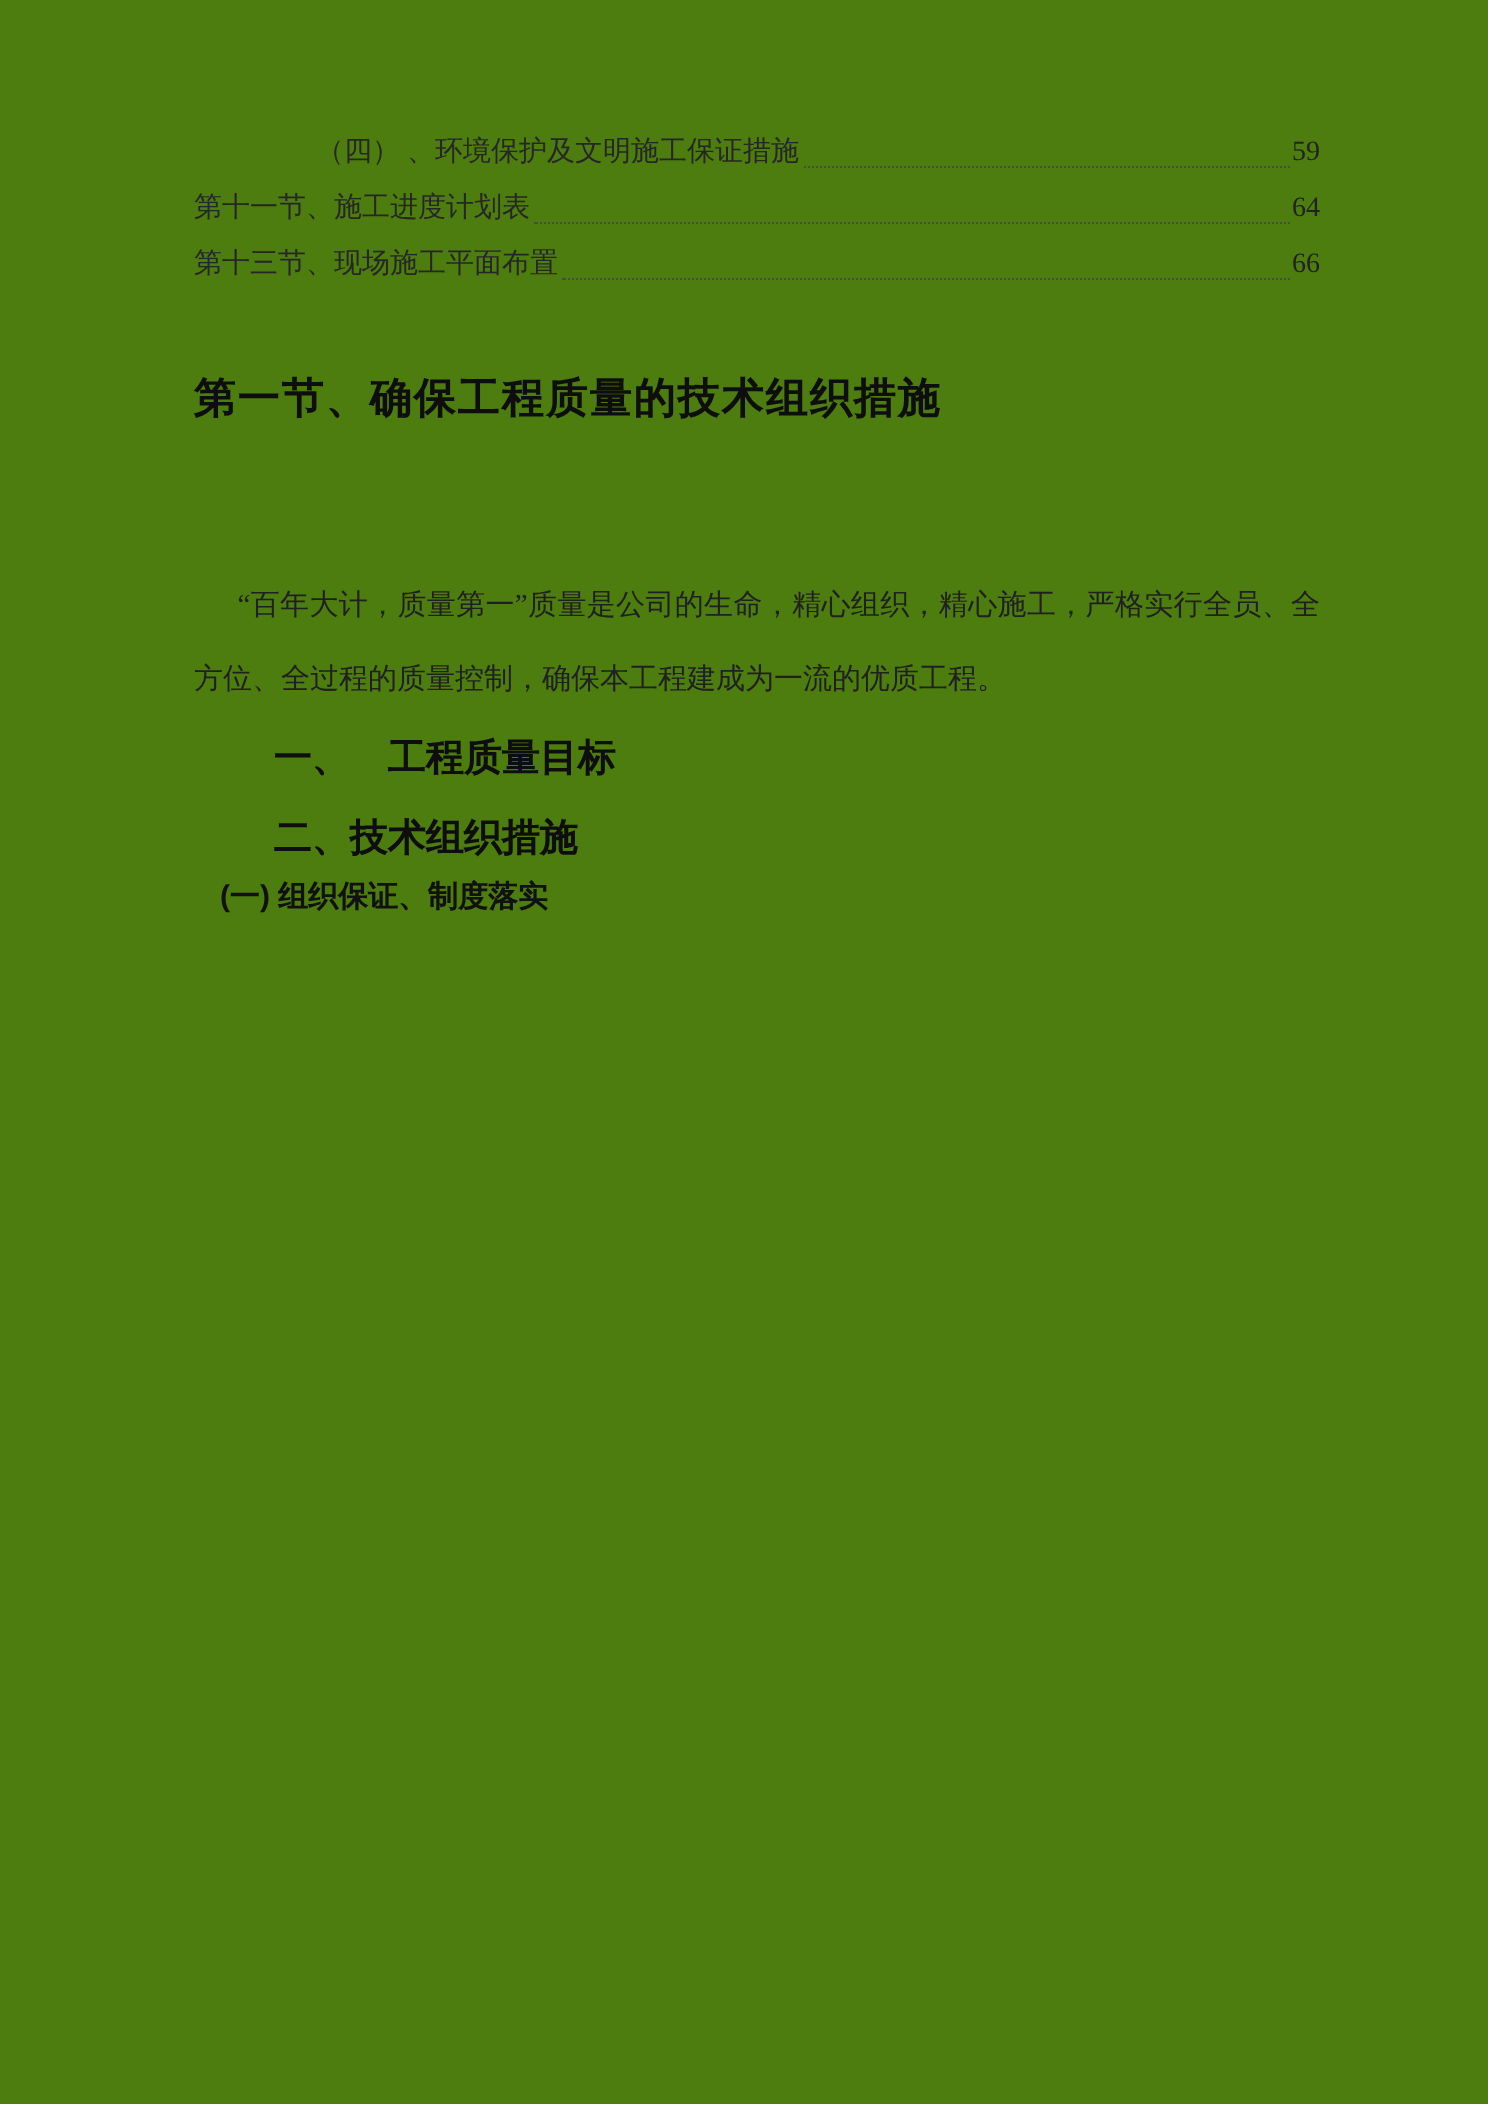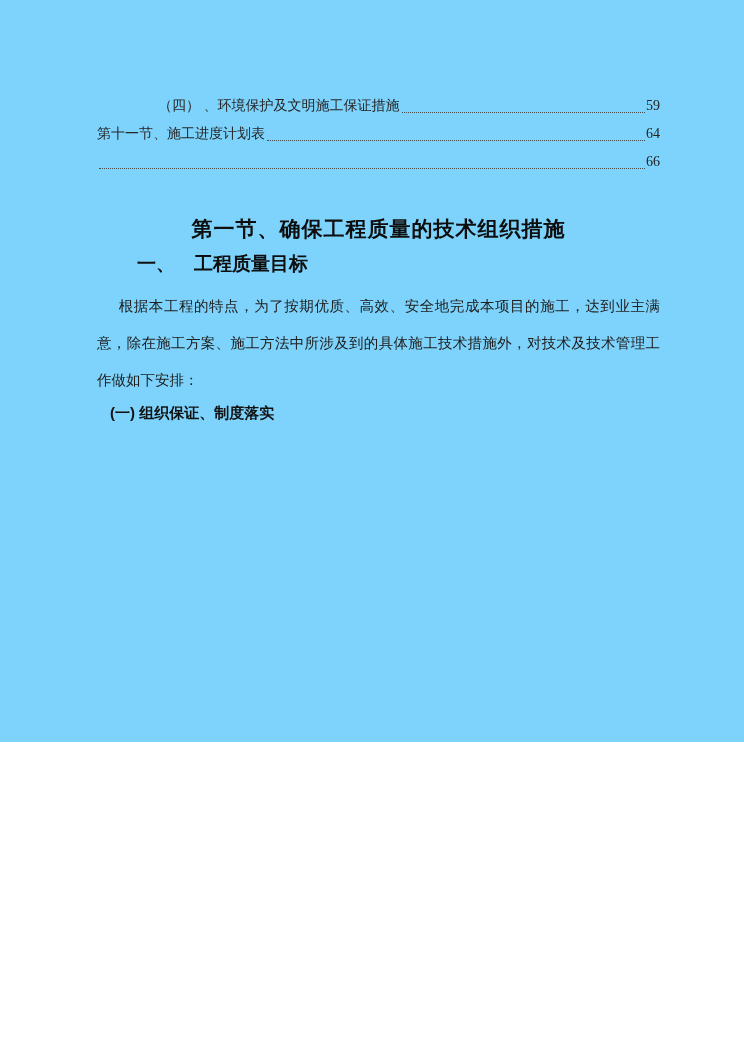--- a/index.html
+++ b/index.html
@@ -4,23 +4,23 @@
 <style>
   * { margin: 0; padding: 0; box-sizing: border-box; }
   html, body { background: #ffffff; }
   body {
     font-family: "Liberation Serif", serif;
     color: #1f1f1f;
   }
   .page {
     position: relative;
     width: 744px;
-    height: 742px;
-    background: #7dd3fc;
-    padding: 92px 84px 0 97px;
+    height: 1052px;
+    background: #4d7c0f;
+    padding: 63px 84px 0 97px;
     overflow: hidden;
   }
   
   .toc { }
   .toc-row {
     display: flex;
     align-items: flex-end;
     font-size: 14px;
     line-height: 28px;
     color: #262626;
@@ -38,21 +38,21 @@
     color: #222;
     white-space: nowrap;
   }
   
   .doc-title {
     margin-top: 38px;
     font-family: "Liberation Sans", sans-serif;
     font-weight: bold;
     font-size: 21px;
     line-height: 30px;
-    text-align: center;
+    text-align: left;
     color: #0e0e0e;
     letter-spacing: 1px;
   }
   
   .para {
     font-size: 14.5px;
     line-height: 37px;
     text-align: justify;
     text-indent: 1.5em;
     color: #202020;
@@ -63,21 +63,21 @@
   .para-item1   { margin-top: 6px; }
   .para-item2   { margin-top: 4px; }
   .h-major {
     font-family: "Liberation Sans", sans-serif;
     font-weight: bold;
     font-size: 19px;
     line-height: 30px;
     color: #0e0e0e;
     padding-left: 40px;
   }
-  .h-quality  { margin-top: 6px; font-family: Liberation Mono, monospace; }
+  .h-quality  { margin-top: 6px; }
   .h-measures { margin-top: 10px; }
   .h-minor {
     font-family: "Liberation Sans", sans-serif;
     font-weight: bold;
     font-size: 15px;
     line-height: 28px;
     color: #111;
     padding-left: 13px;
     margin-top: 0;
   }
@@ -92,31 +92,33 @@
       <span class="toc-label">（四） 、环境保护及文明施工保证措施</span>
       <span class="toc-leader"></span>
       <span class="toc-page">59</span>
     </div>
     <div class="toc-row">
       <span class="toc-label">第十一节、施工进度计划表</span>
       <span class="toc-leader"></span>
       <span class="toc-page">64</span>
     </div>
     <div class="toc-row">
+      <span class="toc-label">第十三节、现场施工平面布置</span>
       <span class="toc-leader"></span>
       <span class="toc-page">66</span>
     </div>
   </div>
 
   <h1 class="doc-title">第一节、确保工程质量的技术组织措施</h1>
 
+  <p class="para para-intro">“百年大计，质量第一”质量是公司的生命，精心组织，精心施工，严格实行全员、全方位、全过程的质量控制，确保本工程建成为一流的优质工程。</p>
 
   <h2 class="h-major h-quality">一、　工程质量目标</h2>
 
 
+  <h2 class="h-major h-measures">二、技术组织措施</h2>
 
-  <p class="para para-measures">根据本工程的特点，为了按期优质、高效、安全地完成本项目的施工，达到业主满意，除在施工方案、施工方法中所涉及到的具体施工技术措施外，对技术及技术管理工作做如下安排：</p>
 
   <h3 class="h-minor">(一) 组织保证、制度落实</h3>
 
 
 
 </div>
 
 </body></html>

